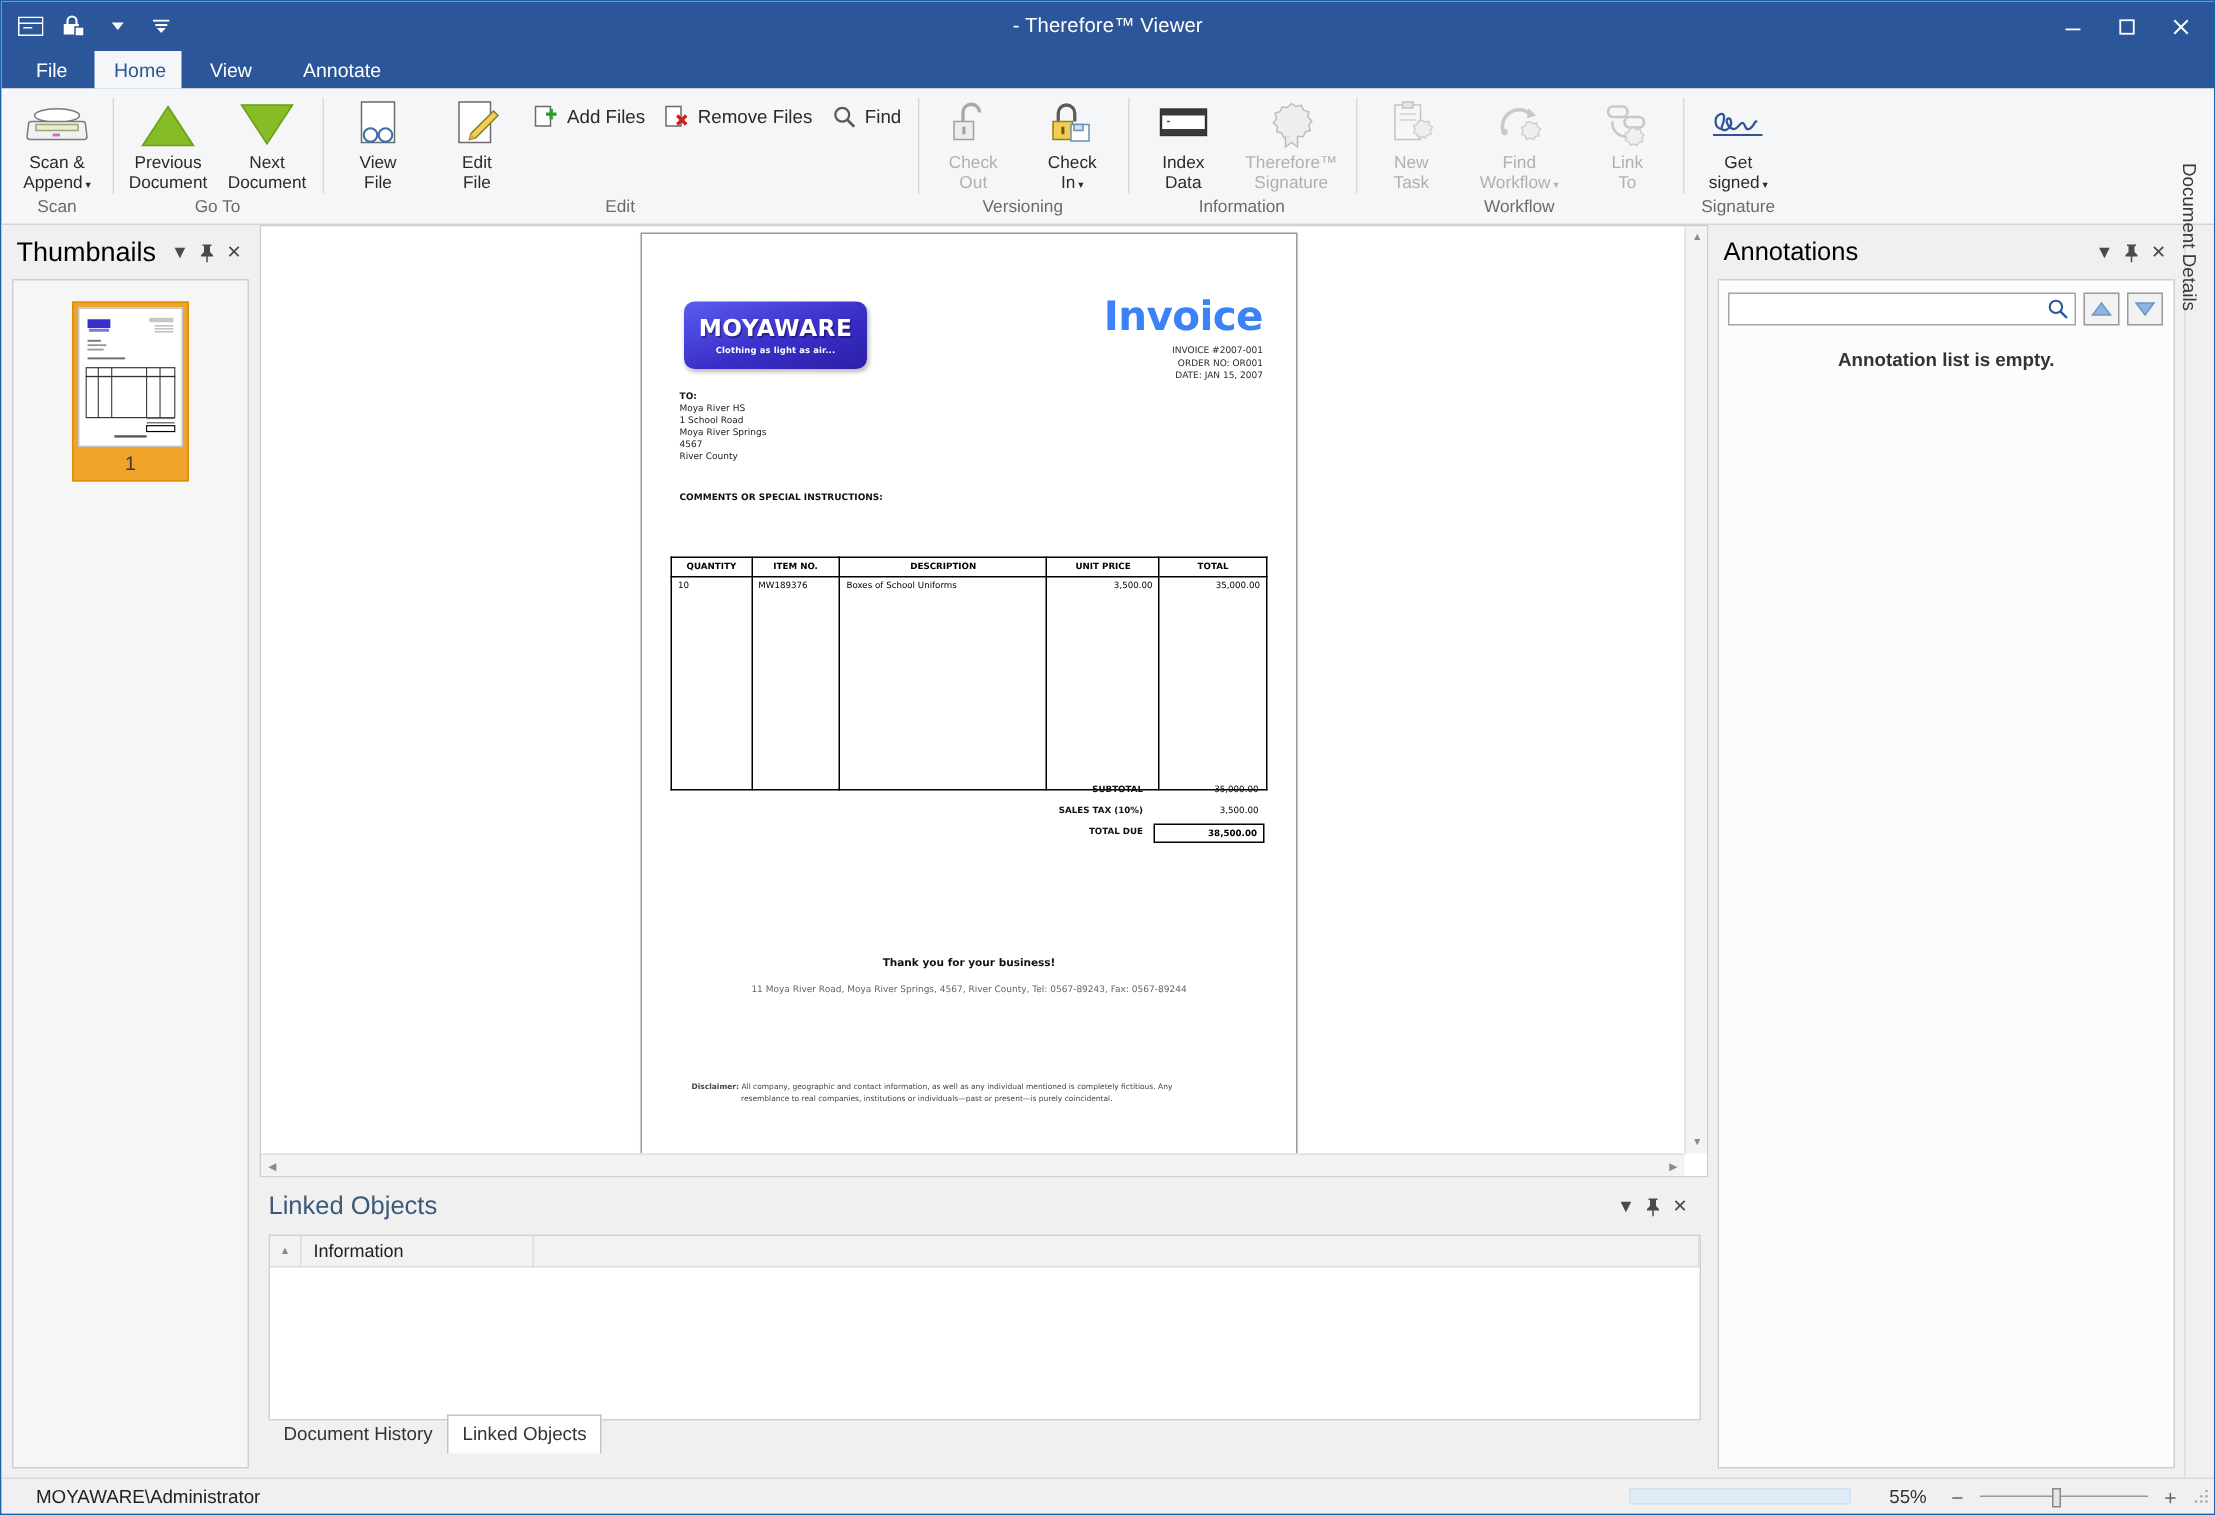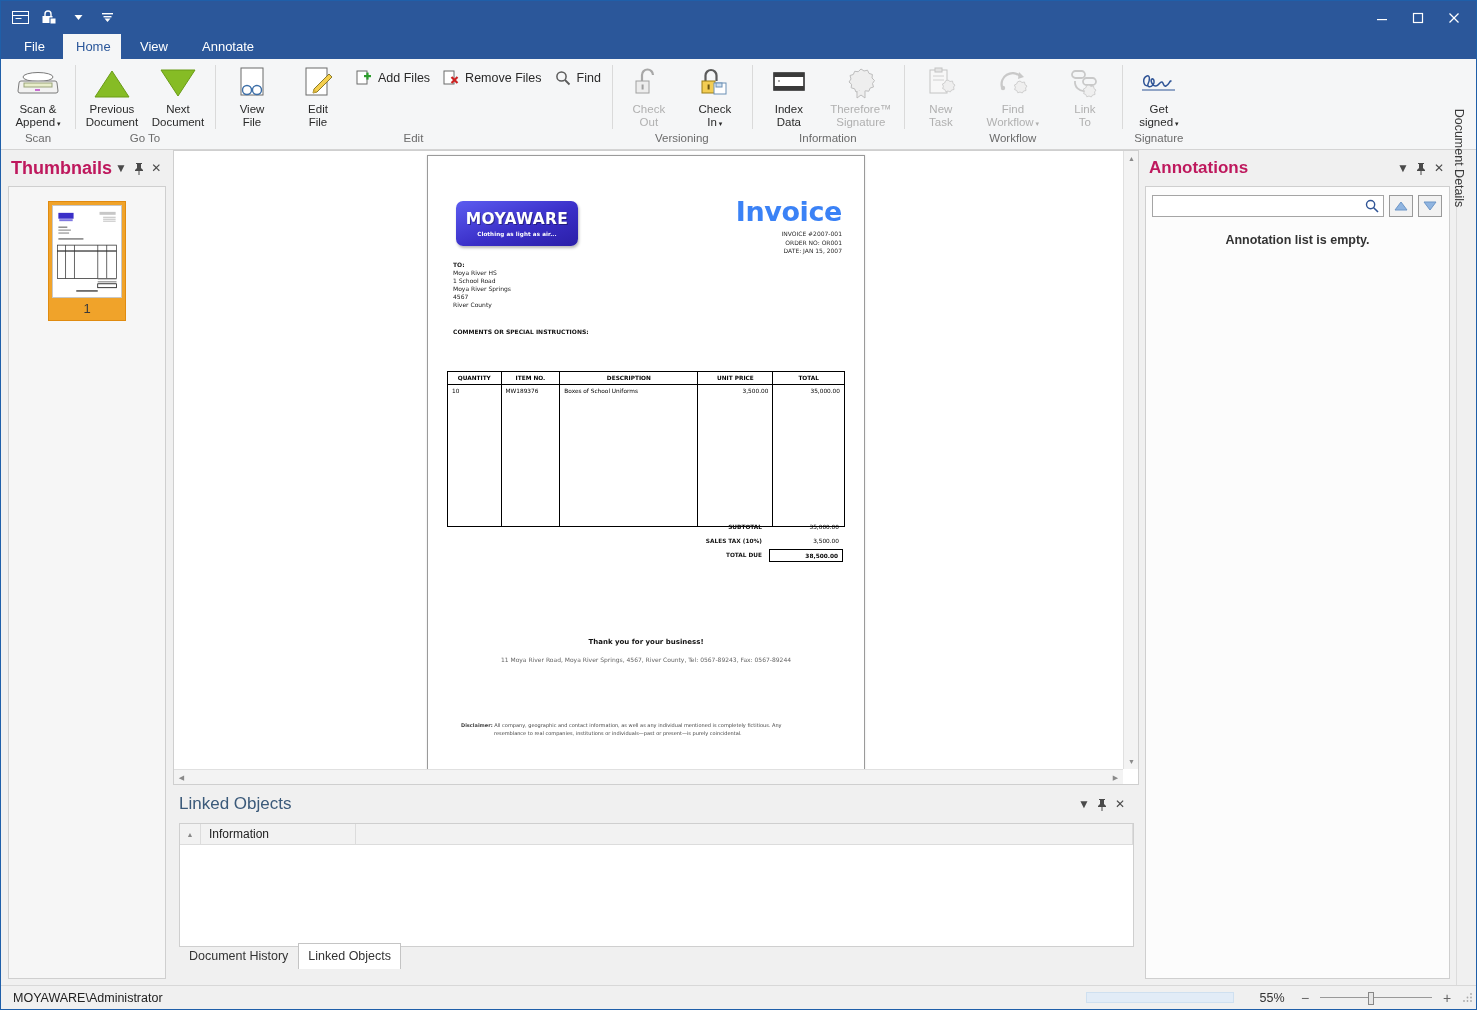--- a/index.html
+++ b/index.html
@@ -86,21 +86,21 @@
     font-size: 12.5px; color: #2a2a2a; cursor: pointer; border: 1px solid transparent; border-radius: 2px;
   }
   .rsmall .sico { width: 18px; height: 18px; display: flex; align-items: center; justify-content: center; }
 
   
   .workspace { position: absolute; left: 0; top: 149px; right: 0; bottom: 24px; background: #f0f0f0; }
 
   
   .pane-thumbs { position: absolute; left: 0; top: 0; width: 172px; bottom: 0; background: #f0f0f0; }
   .pane-hdr { display: flex; align-items: center; height: 36px; padding: 0 8px 0 10px; }
-  .pane-title { font-size: 18px; color: #be185d; flex: 1; font-weight: bold; }
+  .pane-title { font-size: 18px; color: #000000; flex: 1; }
   .pane-title.small { font-size: 17px; }
   .pane-ico { width: 18px; height: 20px; display: flex; align-items: center; justify-content: center;
     color: #4a4a4a; font-size: 12px; cursor: pointer; }
   .thumbs-body {
     position: absolute; left: 7px; right: 7px; top: 36px; bottom: 6px;
     background: #f6f6f6; border: 1px solid #cfcfcf;
   }
   .thumb {
     width: 78px; margin: 14px auto 0; background: #f0a32a; border: 1px solid #e08b10;
     padding: 3px 3px 0; cursor: pointer;
@@ -197,21 +197,21 @@
     position: absolute; top: 8px; left: 50%; transform: translateX(-50%) rotate(90deg);
     transform-origin: center top; white-space: nowrap; font-size: 12.5px; color: #3a3a3a;
     display: block; margin-left: -1px;
   }
 
   
   .statusbar {
     position: absolute; left: 0; bottom: 0; width: 100%; height: 24px; background: #f0f0f0;
     border-top: 1px solid #d8d8d8; display: flex; align-items: center;
   }
-  .stat-user { font-size: 12.5px; color: #222; padding-left: 12px; flex: 1; }
+  .stat-user { font-size: 12.5px; color: #222; padding-left: 23px; flex: 1; }
   .progbar { width: 148px; height: 11px; background: #e2ecf7; border: 1px solid #cfe0f0; margin-right: 16px; }
   .zoom-pct { font-size: 12.5px; color: #333; width: 44px; text-align: center; }
   .zbtn { width: 22px; text-align: center; font-size: 14px; color: #666; cursor: pointer; }
   .slider { position: relative; width: 112px; height: 16px; margin: 0 4px; cursor: pointer; }
   .slider-track { position: absolute; left: 0; right: 0; top: 7px; height: 1px; background: #999; }
   .slider-thumb { position: absolute; left: 48px; top: 2px; width: 6px; height: 13px;
     background: #e6e6e6; border: 1px solid #888; cursor: pointer; }
   .resizer { width: 18px; text-align: center; color: #999; font-size: 9px; cursor: nwse-resize; }
 </style>
 </head>
@@ -241,20 +241,21 @@
           </svg>
       </div>
       <div class="qat-ico">
         <svg width="11" height="9" viewBox="0 0 11 9">
             <rect x="0" y="0" width="11" height="1.4" fill="#fff"></rect>
             <rect x="1.5" y="3" width="8" height="1.4" fill="#fff"></rect>
             <polygon points="2.5,5.6 8.5,5.6 5.5,9" fill="#fff"></polygon>
           </svg>
       </div>
     </div>
+    <div class="win-title">- Therefore™ Viewer</div>
     <div class="wbtns">
       <div class="wbtn">
         <svg width="12" height="12" viewBox="0 0 12 12">
             <rect x="1" y="7" width="10" height="1.2" fill="#fff"></rect>
           </svg>
       </div>
       <div class="wbtn">
         <svg width="12" height="12" viewBox="0 0 12 12">
             <rect x="1.5" y="1.5" width="9" height="9" fill="none" stroke="#fff" stroke-width="1.2"></rect>
           </svg>

